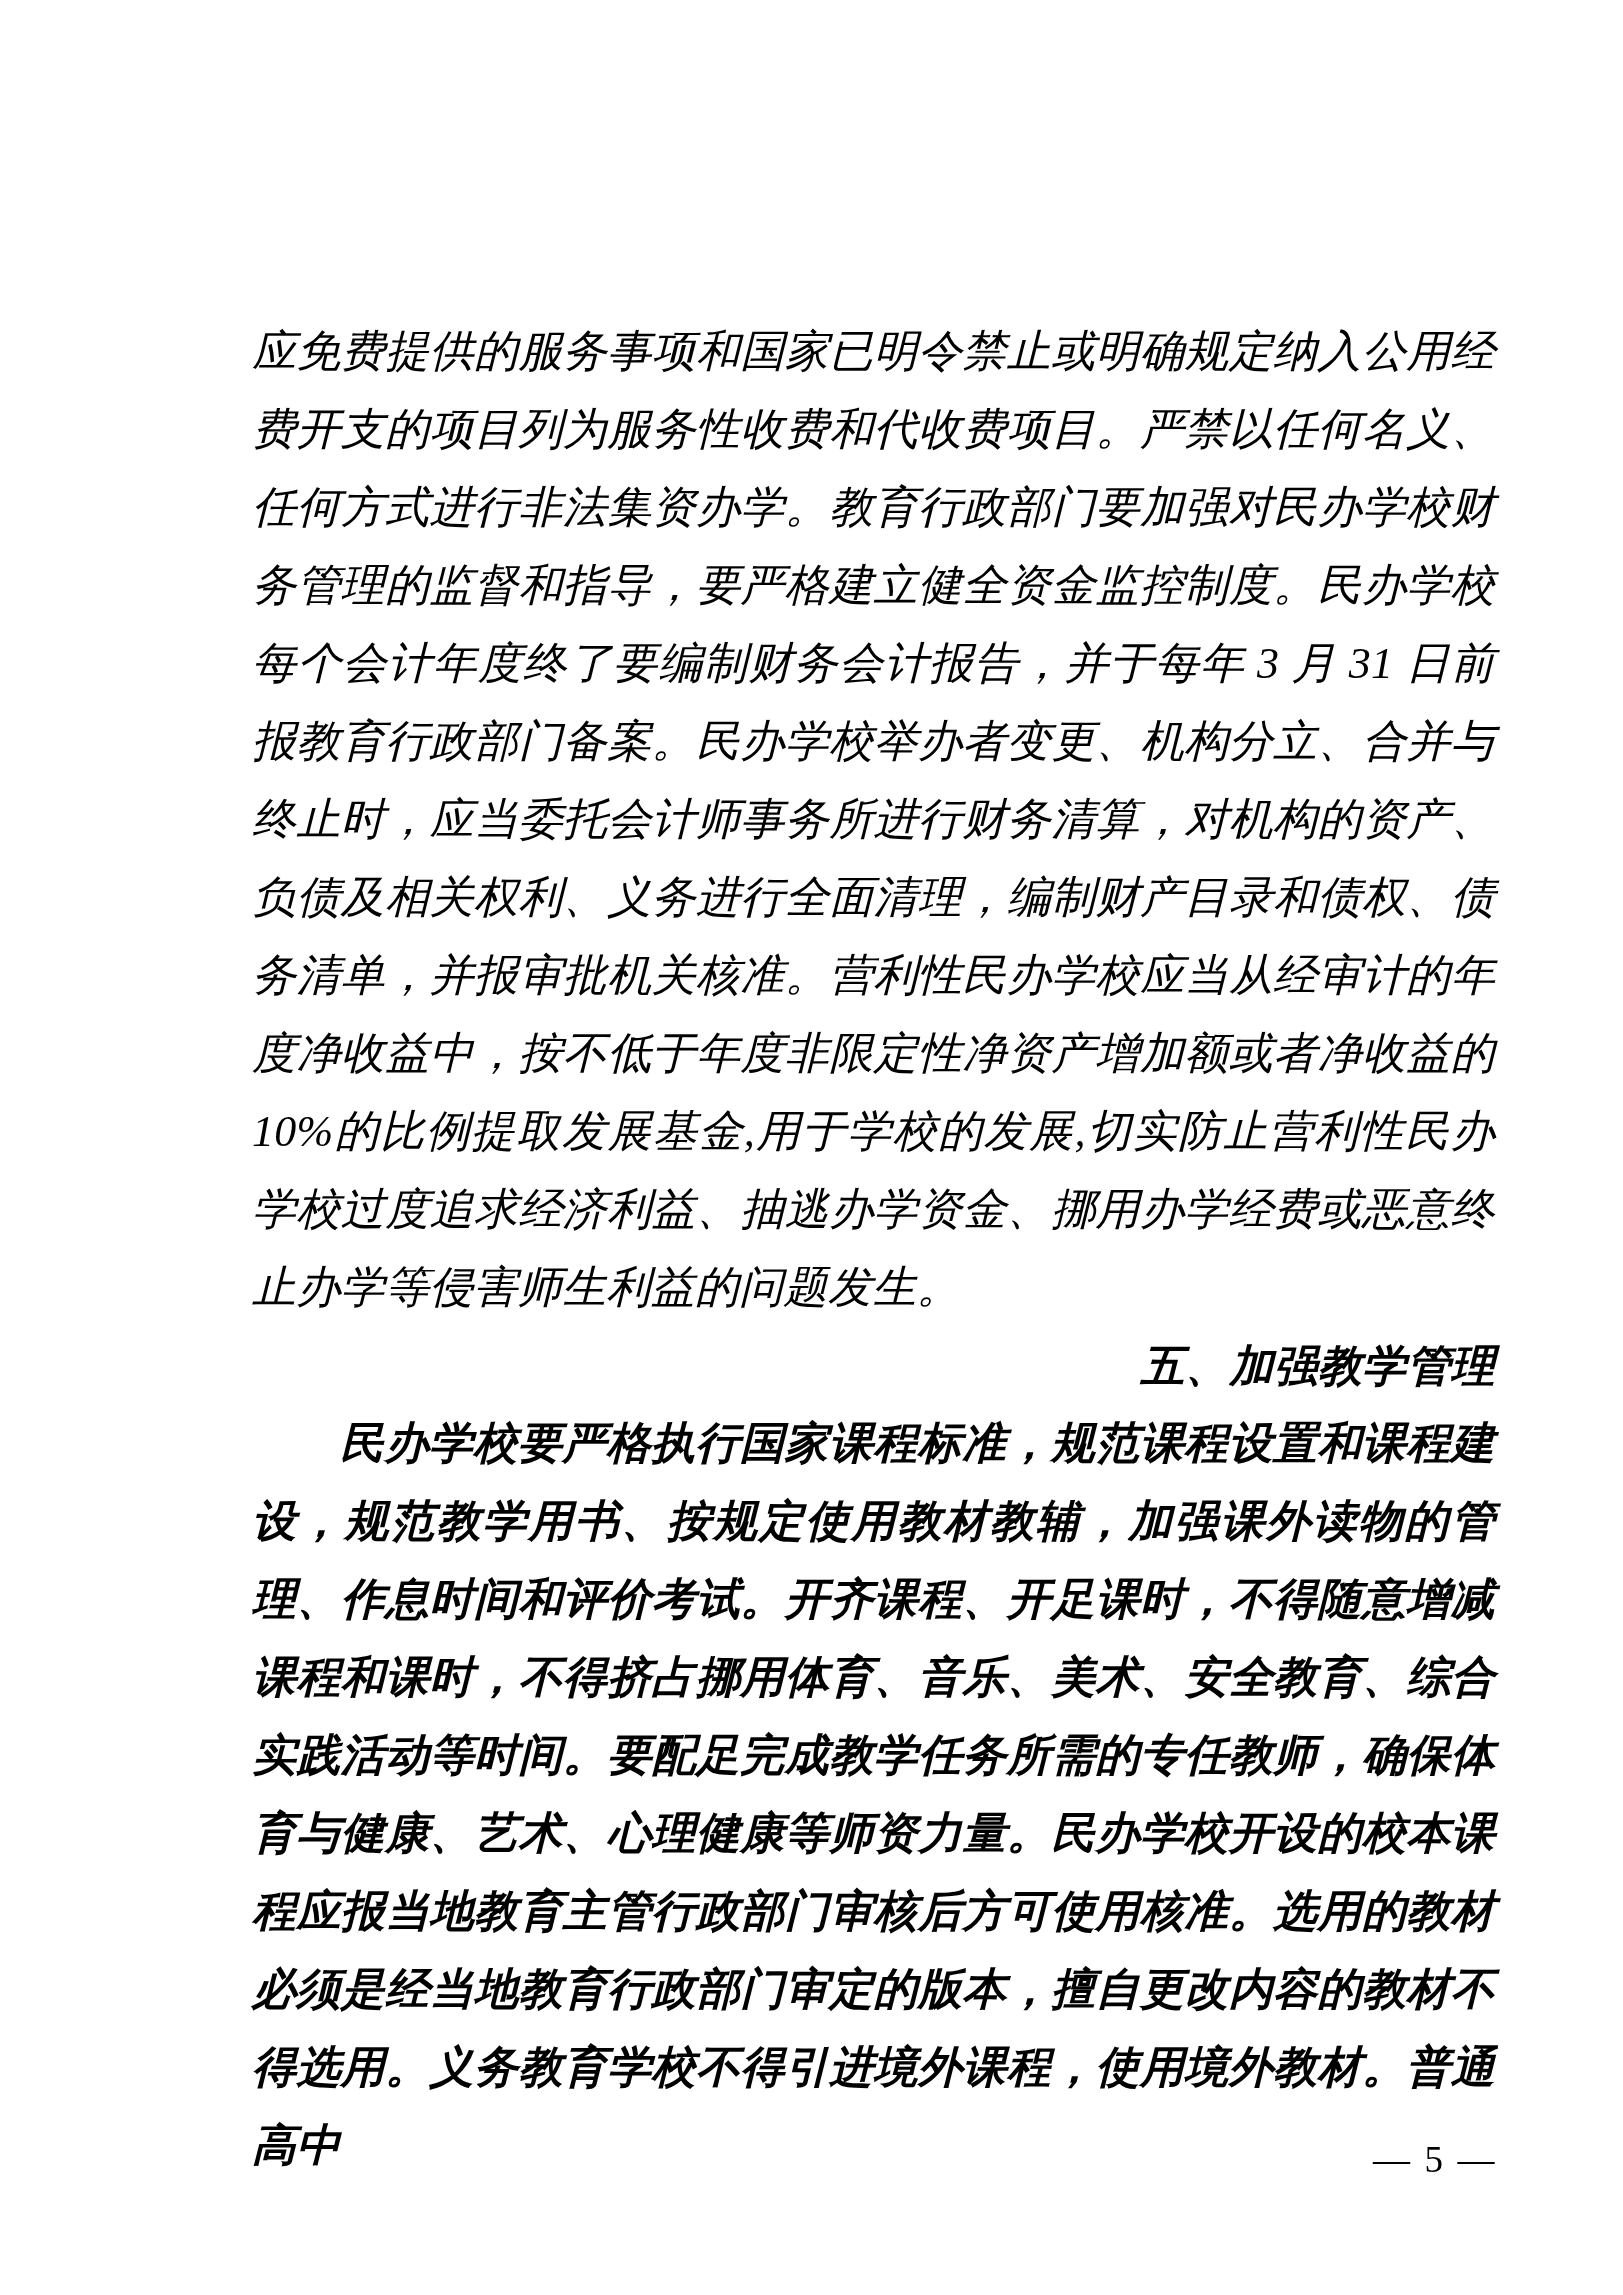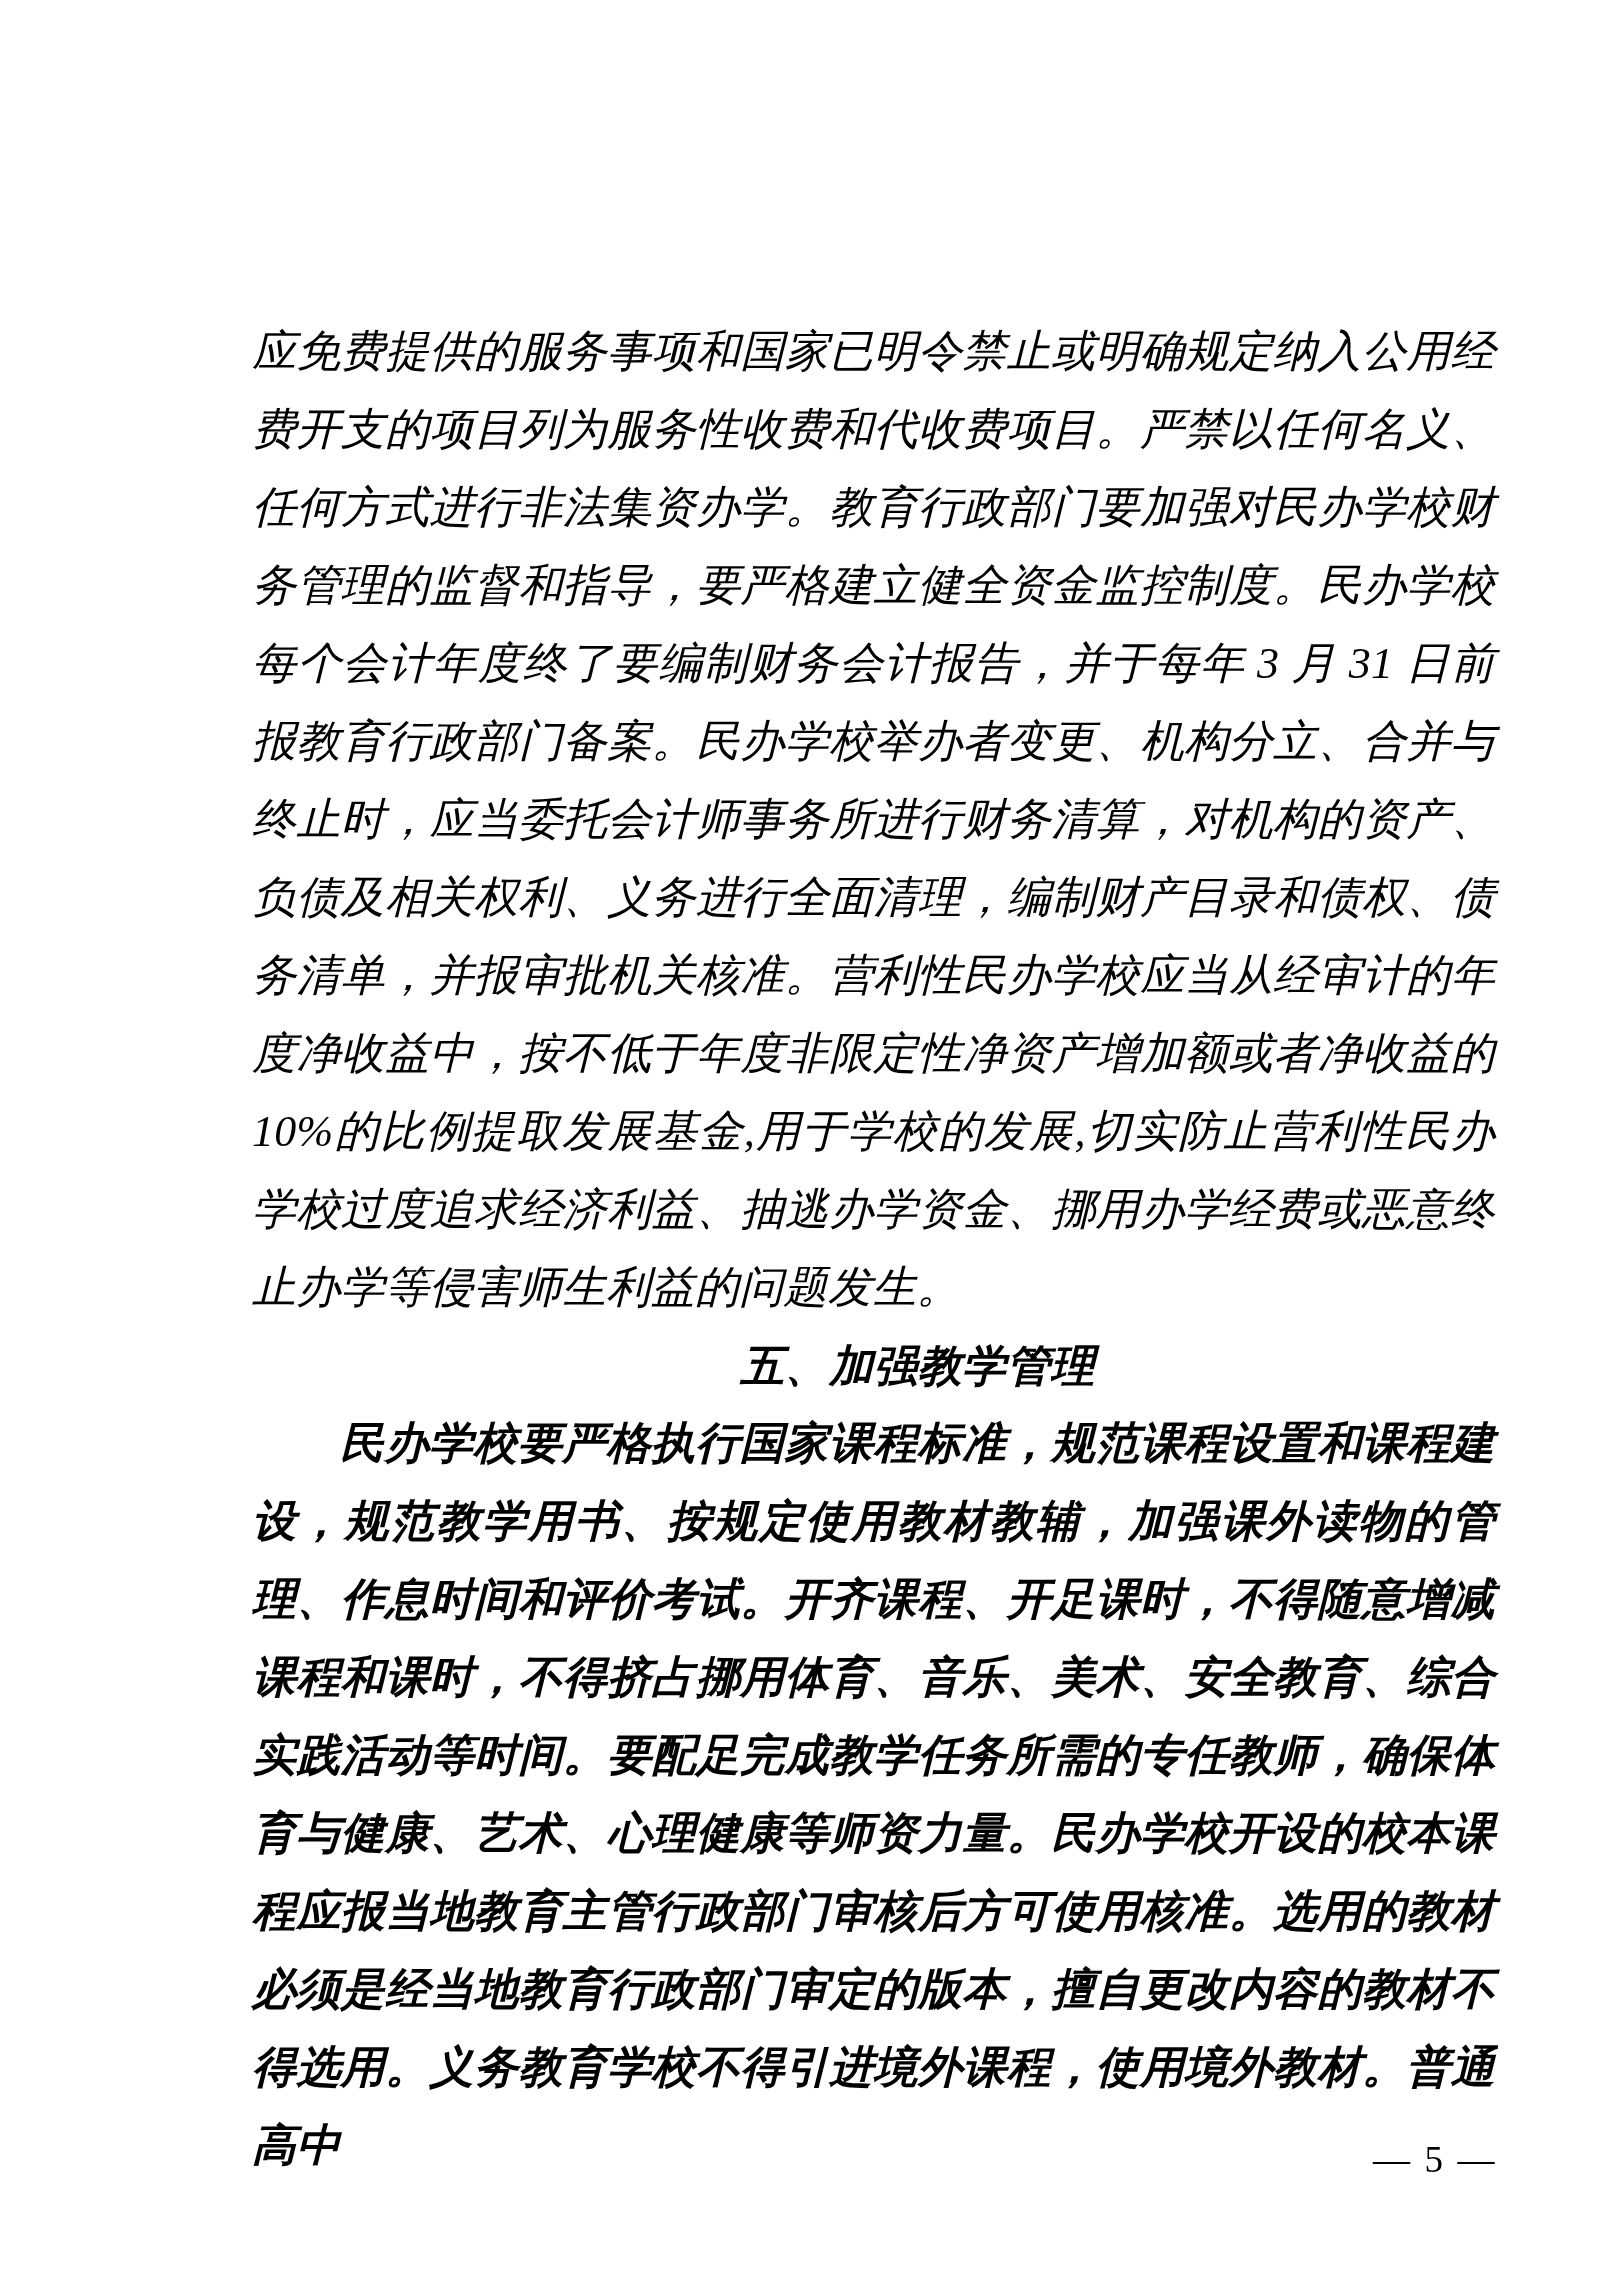--- a/index.html
+++ b/index.html
@@ -30,21 +30,21 @@
     font-size: 44px;
     line-height: 78px;
     text-align: justify;
     text-justify: inter-character;
     letter-spacing: 0.3px;
   }
   .content p.heading {
     font-family: "Liberation Sans", "DejaVu Sans", sans-serif;
     font-weight: 700;
     text-indent: 2em;
-    text-align: center;
+    text-align: right;
   }
   .content p.indent {
     text-indent: 2em;
     font-weight: bold;
   }
   .page-number {
     position: absolute;
     top: 2141px;
     right: 165px;
     color: #000000;

